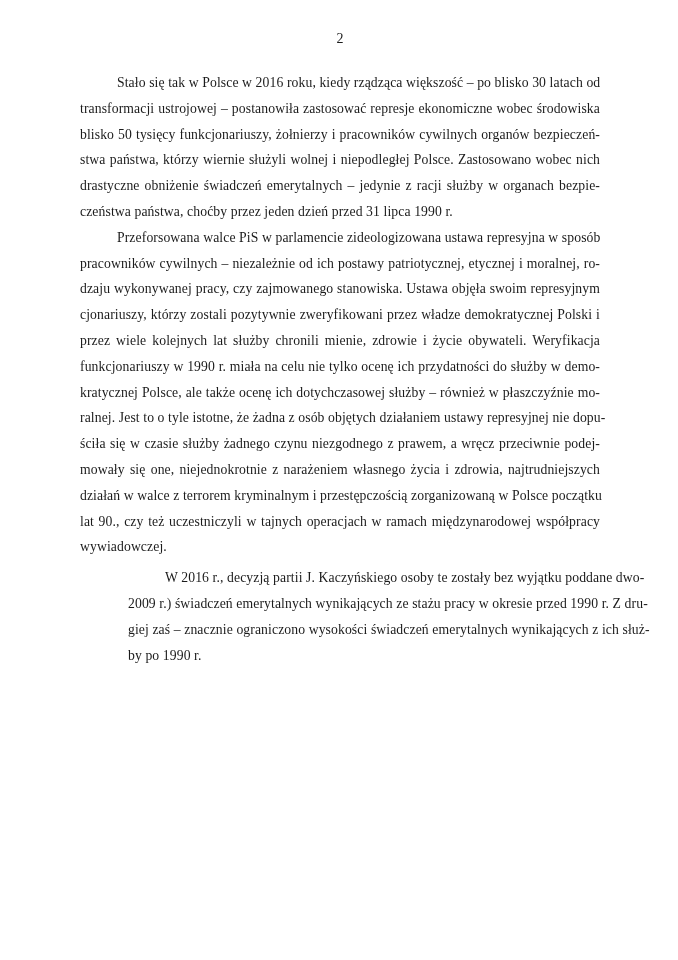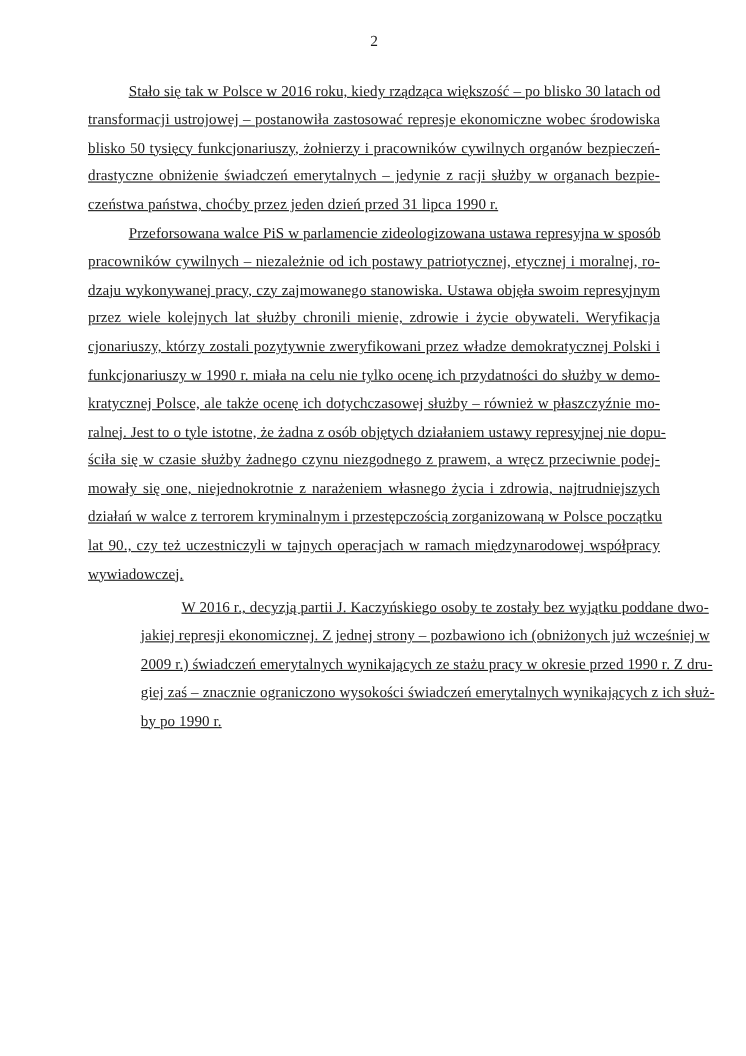--- a/index.html
+++ b/index.html
@@ -34,59 +34,58 @@
     margin-top: 5px;
     margin-left: 48px;
   }
   .line {
     height: 25.8px;
     line-height: 25.8px;
     text-align: justify;
     text-align-last: justify;
     white-space: nowrap;
     letter-spacing: 0.1px;
-    text-decoration: underline;
   }
   .line.first {
     text-indent: 37px;
   }
   .line.last {
     text-align: center;
     text-align-last: left;
   }
 </style>
 </head>
 <body>
 
 <div class="page">
   <div class="page-number">2</div>
   <div class="document-body">
       <div class="paragraph">
         <div class="line first">Stało się tak w Polsce w 2016 roku, kiedy rządząca większość – po blisko 30 latach od</div>
         <div class="line">transformacji ustrojowej – postanowiła zastosować represje ekonomiczne wobec środowiska</div>
         <div class="line">blisko 50 tysięcy funkcjonariuszy, żołnierzy i pracowników cywilnych organów bezpieczeń-</div>
+        <div class="line">stwa państwa, którzy wiernie służyli wolnej i niepodległej Polsce. Zastosowano wobec nich</div>
         <div class="line">drastyczne obniżenie świadczeń emerytalnych – jedynie z racji służby w organach bezpie-</div>
         <div class="line last">czeństwa państwa, choćby przez jeden dzień przed 31 lipca 1990 r.</div>
       </div>
       <div class="paragraph">
         <div class="line first">Przeforsowana walce PiS w parlamencie zideologizowana ustawa represyjna w sposób</div>
         <div class="line">pracowników cywilnych – niezależnie od ich postawy patriotycznej, etycznej i moralnej, ro-</div>
         <div class="line">dzaju wykonywanej pracy, czy zajmowanego stanowiska. Ustawa objęła swoim represyjnym</div>
+        <div class="line">cjonariuszy, którzy zostali pozytywnie zweryfikowani przez władze demokratycznej Polski i</div>
         <div class="line">przez wiele kolejnych lat służby chronili mienie, zdrowie i życie obywateli. Weryfikacja</div>
-        <div class="line">cjonariuszy, którzy zostali pozytywnie zweryfikowani przez władze demokratycznej Polski i</div>
         <div class="line">funkcjonariuszy w 1990 r. miała na celu nie tylko ocenę ich przydatności do służby w demo-</div>
         <div class="line">kratycznej Polsce, ale także ocenę ich dotychczasowej służby – również w płaszczyźnie mo-</div>
         <div class="line">ralnej. Jest to o tyle istotne, że żadna z osób objętych działaniem ustawy represyjnej nie dopu-</div>
         <div class="line">ściła się w czasie służby żadnego czynu niezgodnego z prawem, a wręcz przeciwnie podej-</div>
         <div class="line">mowały się one, niejednokrotnie z narażeniem własnego życia i zdrowia, najtrudniejszych</div>
         <div class="line">działań w walce z terrorem kryminalnym i przestępczością zorganizowaną w Polsce początku</div>
         <div class="line">lat 90., czy też uczestniczyli w tajnych operacjach w ramach międzynarodowej współpracy</div>
         <div class="line last">wywiadowczej.</div>
       </div>
       <div class="paragraph">
         <div class="line first">W 2016 r., decyzją partii J. Kaczyńskiego osoby te zostały bez wyjątku poddane dwo-</div>
-        <div class="line">jakiej represji ekonomicznej. Z jednej strony – pozbawiono ich (obniżonych już wcześniej w</div>
         <div class="line">2009 r.) świadczeń emerytalnych wynikających ze stażu pracy w okresie przed 1990 r. Z dru-</div>
         <div class="line">giej zaś – znacznie ograniczono wysokości świadczeń emerytalnych wynikających z ich służ-</div>
         <div class="line last">by po 1990 r.</div>
       </div>
     </div>
 </div>
 
 </body></html>

